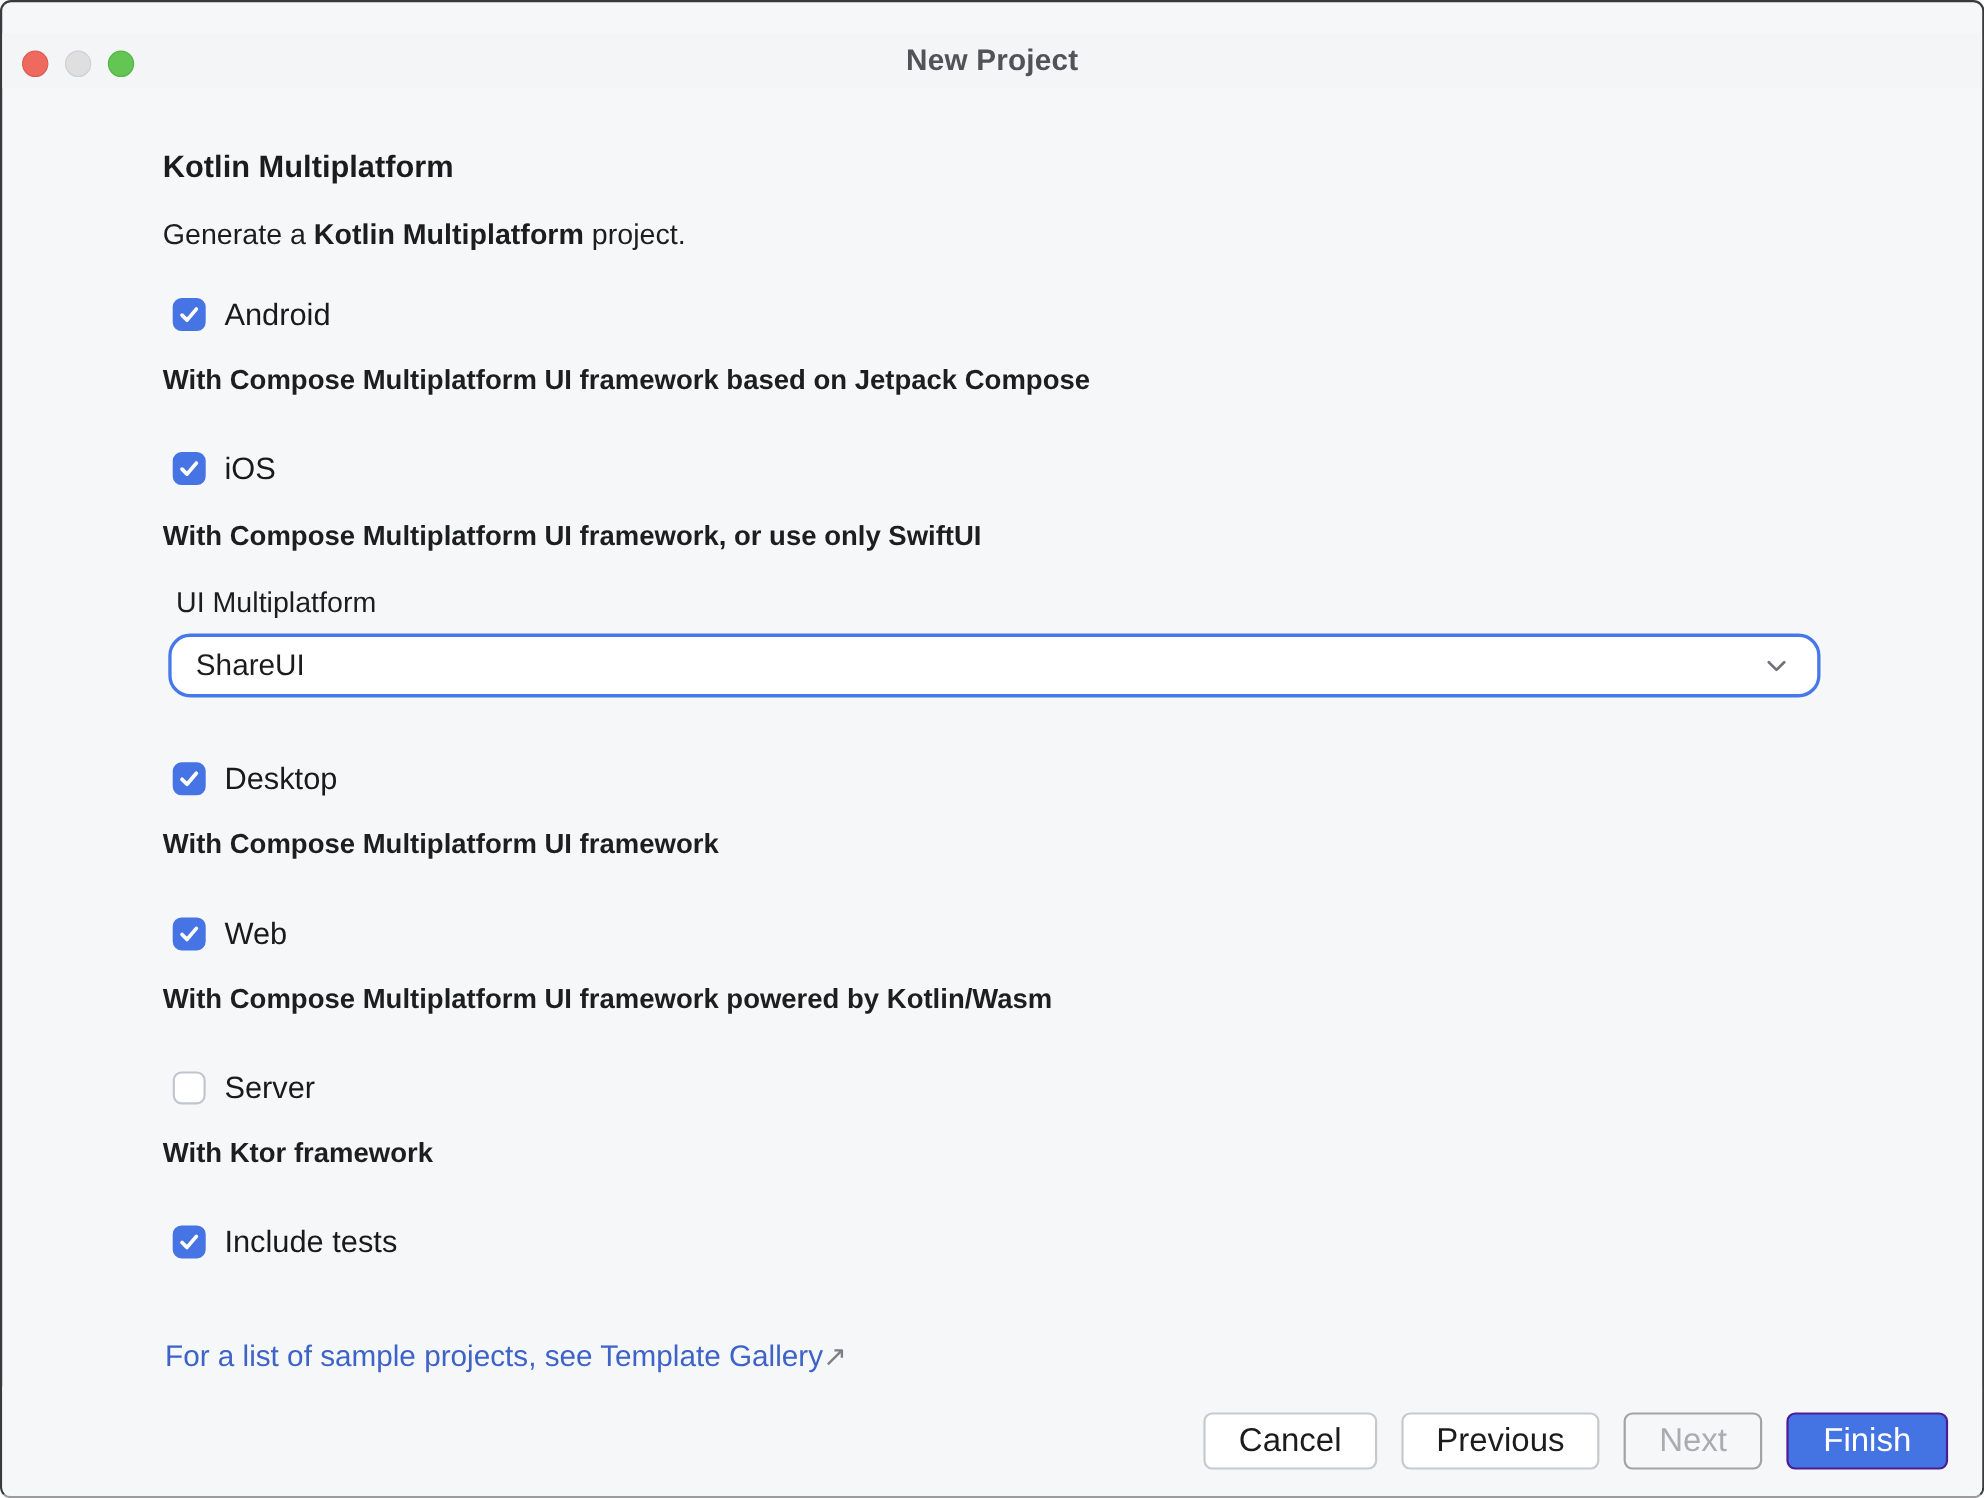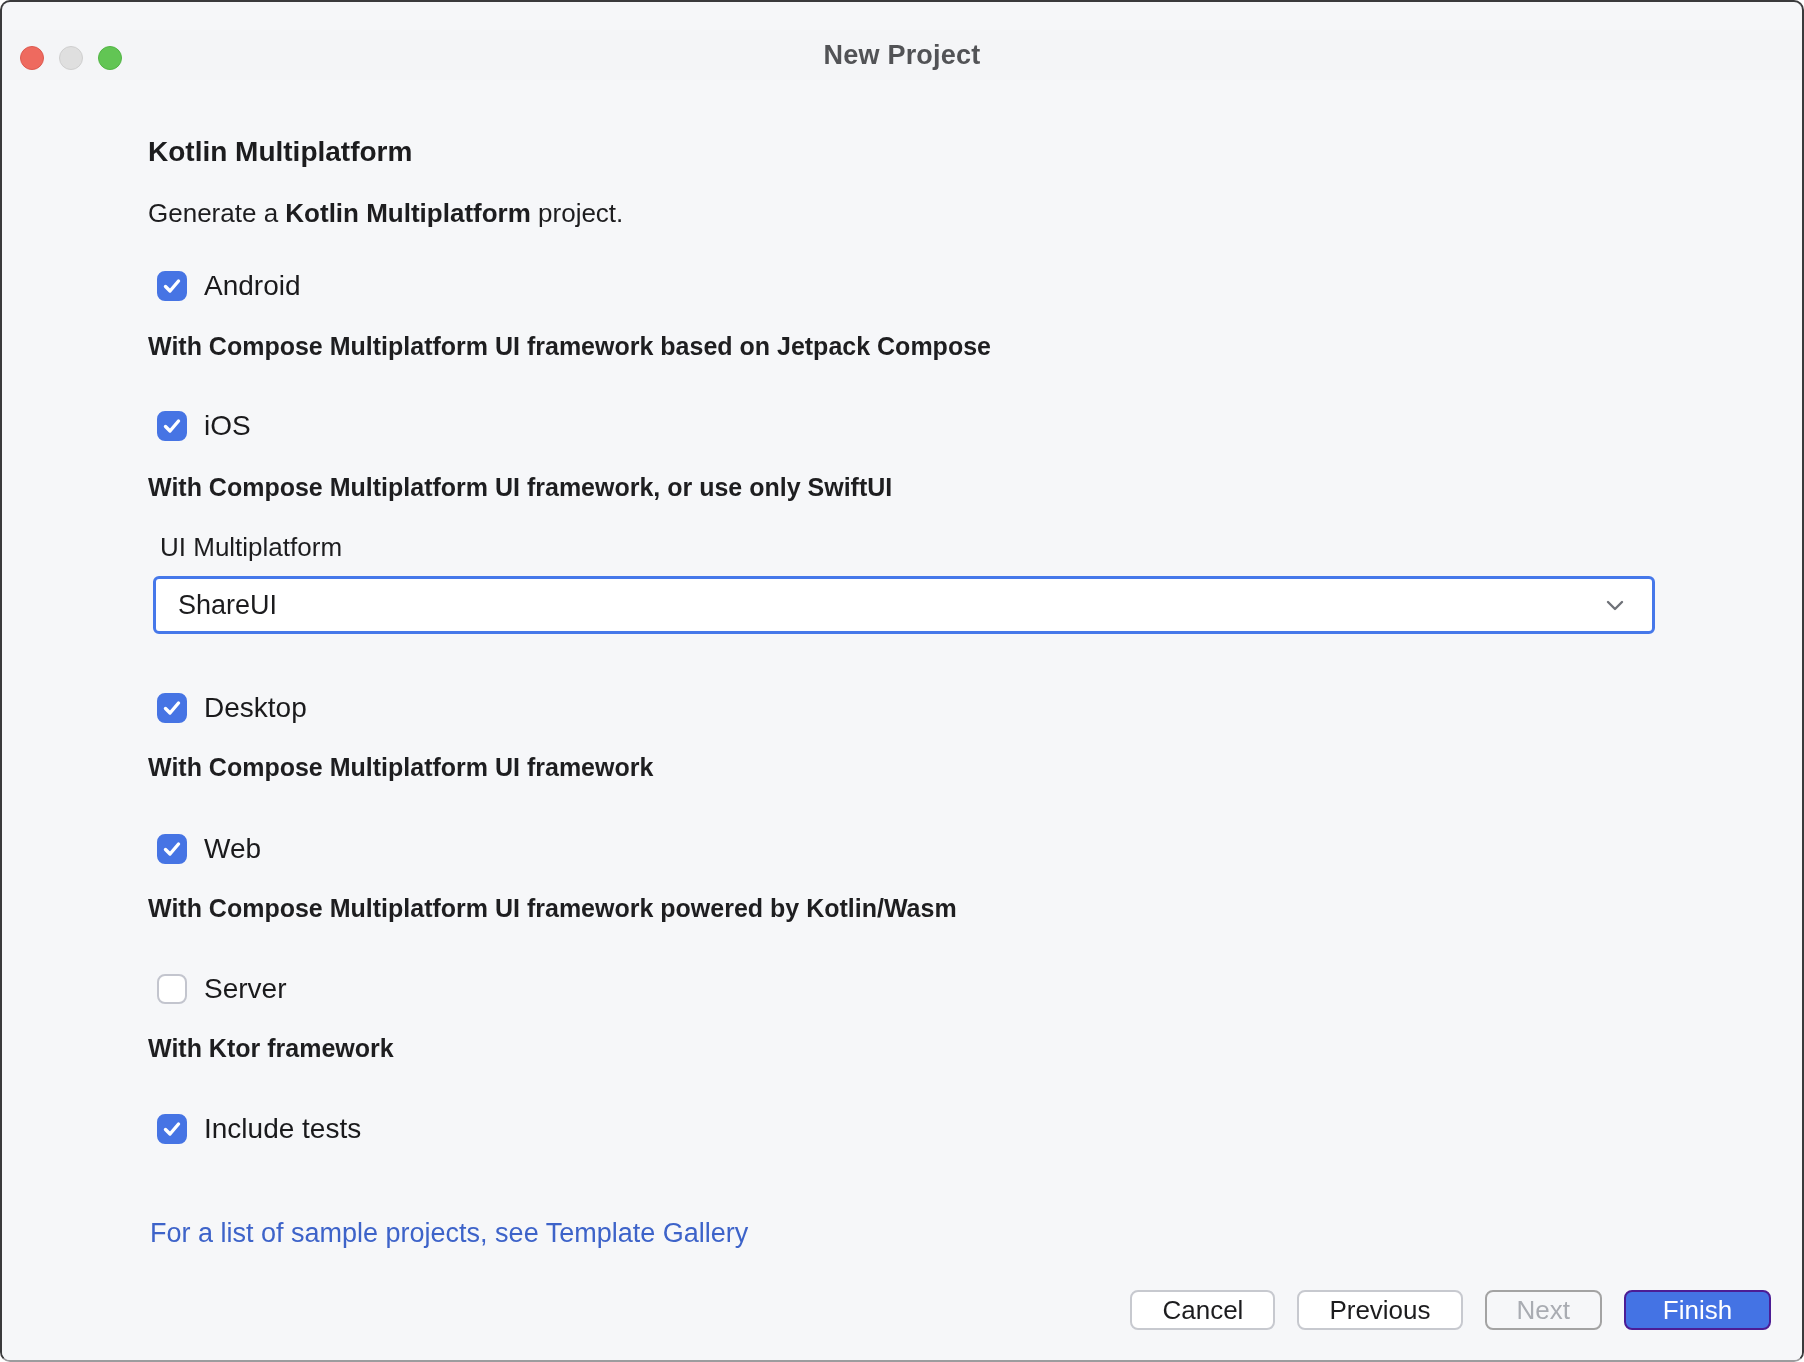--- a/index.html
+++ b/index.html
@@ -43,42 +43,42 @@
   }
   .checkbox svg { display: none; }
   .checkbox.checked { background: #4674e4; border-color: #4674e4; }
   .checkbox.checked svg { display: block; }
   .check-label { font-size: 28px; color: #1a1a1c; }
   .desc { left: 146px; font-size: 25px; color: #1e1e20; font-weight: bold; }
 
   .field-label { left: 158px; top: 530px; font-size: 26px; color: #1d1d1f; }
   .select {
     left: 151px; top: 574px; width: 1502px; height: 58px;
-    background: #ffffff; border: 3px solid #4678ea; border-radius: 6px;
+    background: #ffffff; border: 3px solid #4678ea; border-radius: 20px;
     display: flex; align-items: center; justify-content: space-between;
     padding: 0 24px 0 22px; cursor: default;
   }
   .select-value { font-size: 27px; color: #1c1c1e; }
 
   .gallery-link {
-    left: 148px; top: 1216px; display: flex; align-items: center; gap: 12px;
-    font-size: 27px; color: #3d63c9; text-decoration: none; cursor: pointer; flex-direction: column;
+    left: 148px; top: 1216px; display: flex; align-items: center; 
+    font-size: 27px; color: #3d63c9; text-decoration: none; cursor: pointer;
   }
   .link-arrow { color: #7e8088; font-size: 26px; }
 
   
   .divider { position: absolute; left: 0; right: 0; top: 1261px; height: 1px; background: #e6e7ea; }
   .footer {
     position: absolute; left: 0; right: 0; bottom: 0; height: 100px;
     background: #f6f7f9;
     display: flex; align-items: center; justify-content: flex-end;
     gap: 22px; padding-right: 31px;
   }
   .btn {
-    height: 40px; border-radius: 8px; font-size: 26px;
+    height: 52px; border-radius: 8px; font-size: 30px;
     font-family: "Liberation Sans", sans-serif;
     display: flex; align-items: center; justify-content: center;
     padding: 0 30px; cursor: pointer;
   }
   .btn.secondary { background: #ffffff; border: 2px solid #c7c9cf; color: #1c1c1e; }
   .btn.disabled { background: #f6f7f9; border: 2px solid #a3a3a3; color: #a9acb2; cursor: default; }
   .btn.primary { background: #4473e4; border: 2px solid #4c1d95; color: #ffffff; min-width: 147px; }
 </style>
 </head>
 <body>

